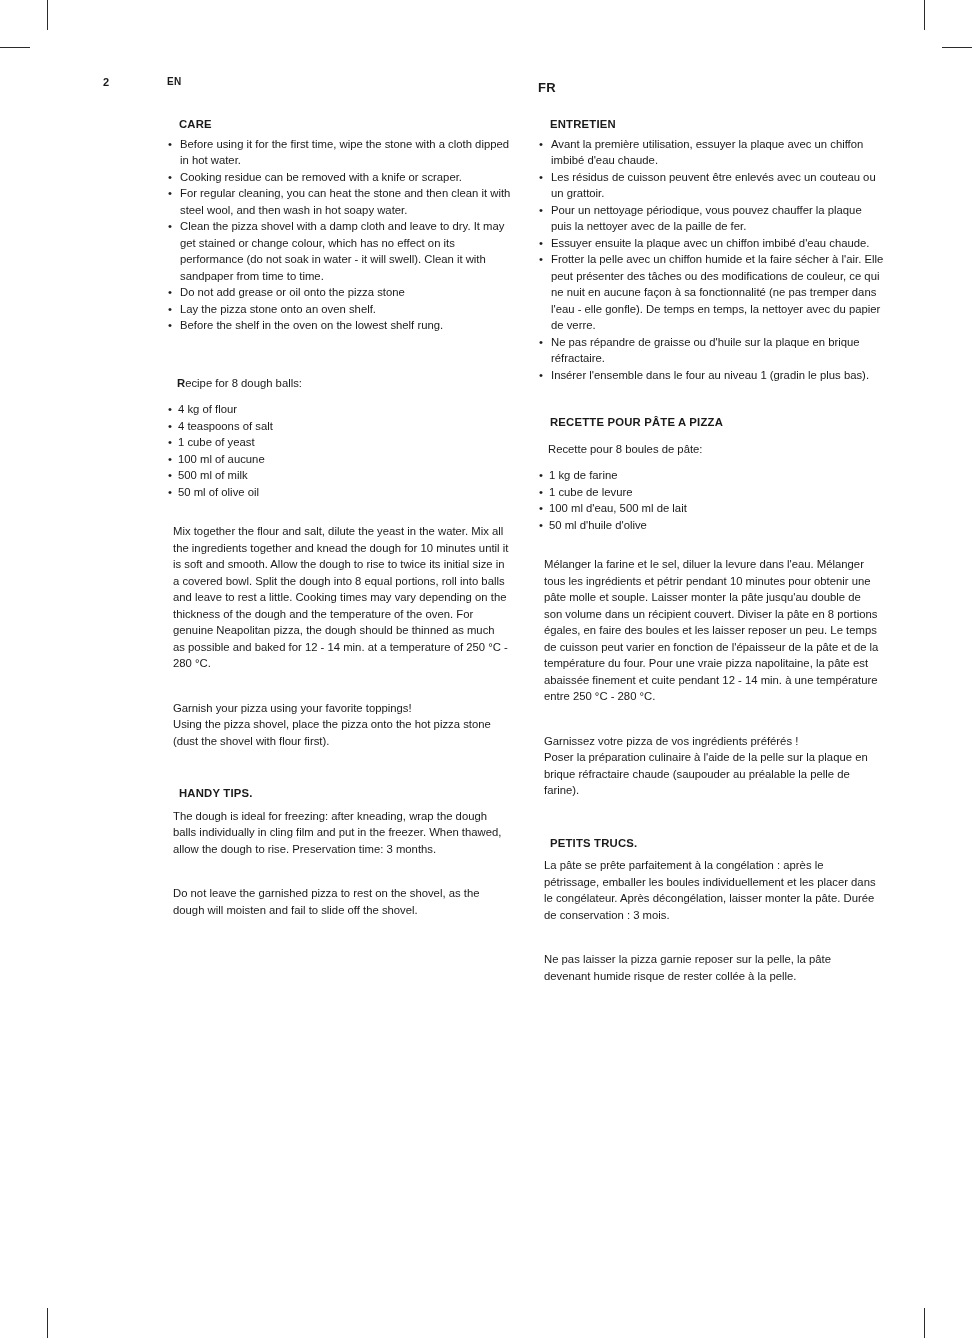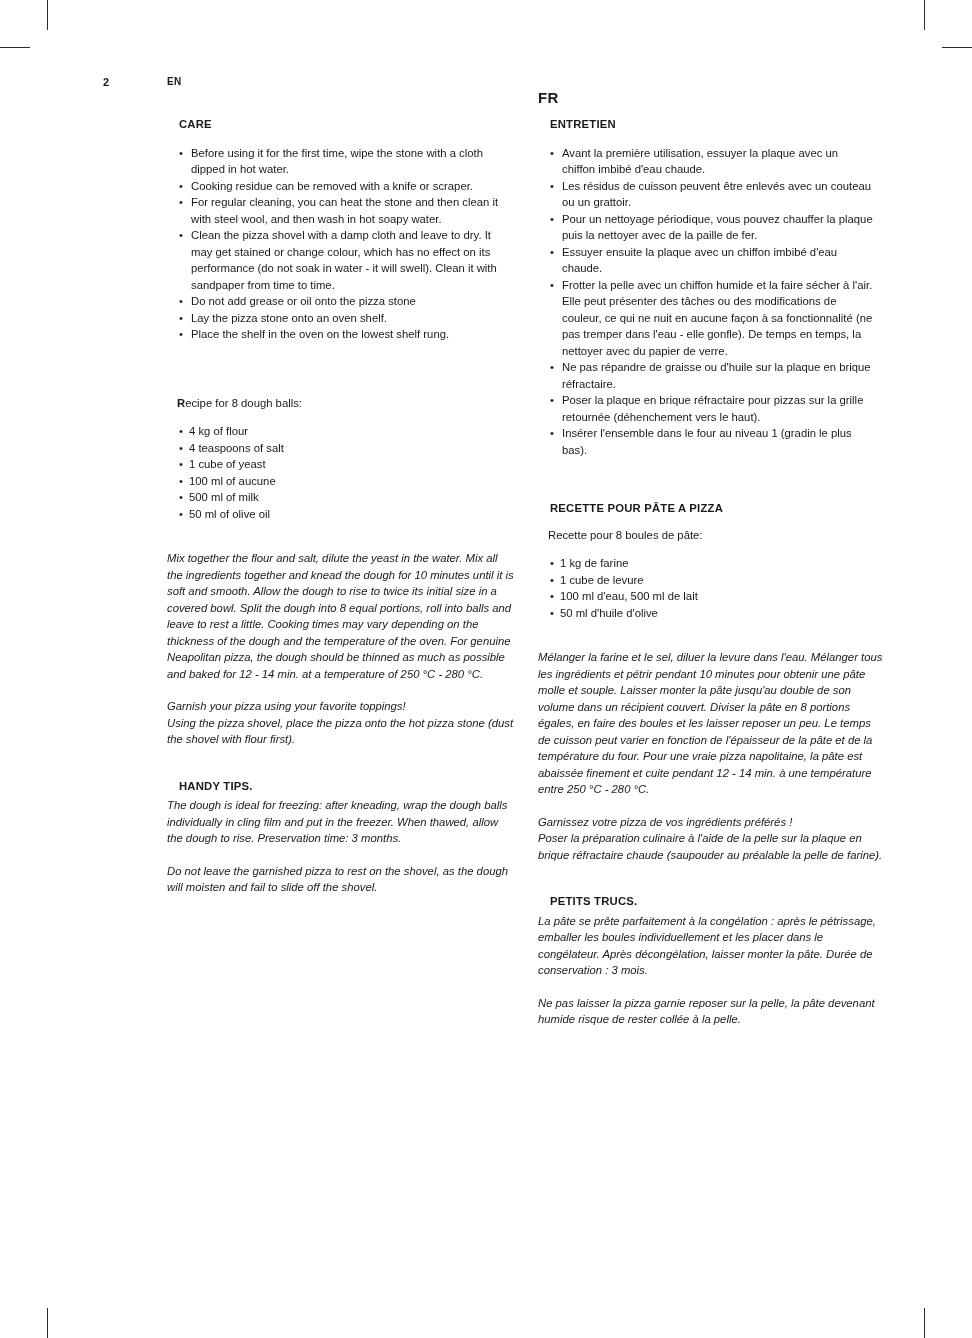--- a/index.html
+++ b/index.html
@@ -51,22 +51,22 @@
     position: absolute;
     left: 167px;
     top: 0;
     font-size: 10px;
     font-weight: bold;
     letter-spacing: 0.3px;
   }
   .lang-fr {
     position: absolute;
     left: 538px;
-    top: 13px;
-    font-size: 15px;
+    top: 4px;
+    font-size: 13px;
     font-weight: bold;
     letter-spacing: 0.3px;
   }
 
   .col {
     position: absolute;
     top: 116px;
     font-size: 11.3px;
     line-height: 16.5px;
   }
@@ -77,39 +77,38 @@
     font-size: 11.3px;
     font-weight: bold;
     margin: 0 0 3px 12px;
     letter-spacing: 0.2px;
   }
   .spacer-lg { height: 30px; }
   .spacer-md { height: 16px; }
 
   ul.bul {
     list-style: none;
-    margin: 12px;
+    margin: 1px;
     padding: 0;
   }
   ul.bul > li {
     position: relative;
     padding-left: 12px;
     margin: 0;
   }
   ul.bul > li::before {
     content: "\2022";
     position: absolute;
     left: 0;
     top: 0;
   }
   ul.bul.tight > li { padding-left: 10px; }
 
   p.para {
-    margin: 0;
-    font-style: italic;
+    margin: 6px;
   }
   .sub {
     margin: 10px;
   }
   .sub .drop {
     font-weight: bold;
   }
   .nowrap-block { white-space: pre-line; }
 </style>
 </head>
@@ -132,21 +131,21 @@
 
   <div class="col col-en">
     <h2 class="sec">CARE</h2>
     <ul class="bul">
       <li>Before using it for the first time, wipe the stone with a cloth dipped in hot water.</li>
       <li>Cooking residue can be removed with a knife or scraper.</li>
       <li>For regular cleaning, you can heat the stone and then clean it with steel wool, and then wash in hot soapy water.</li>
       <li>Clean the pizza shovel with a damp cloth and leave to dry. It may get stained or change colour, which has no effect on its performance (do not soak in water - it will swell). Clean it with sandpaper from time to time.</li>
       <li>Do not add grease or oil onto the pizza stone</li>
       <li>Lay the pizza stone onto an oven shelf.</li>
-      <li>Place the shelf in the oven on the lowest shelf rung.</li>
+      <li>Before the shelf in the oven on the lowest shelf rung.</li>
     </ul>
 
     <div class="spacer-lg"></div>
 
     <p class="sub"><span class="drop">R</span><span>ecipe for 8 dough balls:</span></p>
     <ul class="bul tight">
       <li>4 kg of flour</li>
       <li>4 teaspoons of salt</li>
       <li>1 cube of yeast</li>
       <li>100 ml of aucune</li>
@@ -175,21 +174,20 @@
 
   <div class="col col-fr">
     <h2 class="sec">ENTRETIEN</h2>
     <ul class="bul">
       <li>Avant la première utilisation, essuyer la plaque avec un chiffon imbibé d'eau chaude.</li>
       <li>Les résidus de cuisson peuvent être enlevés  avec un couteau ou un grattoir.</li>
       <li>Pour un nettoyage périodique, vous pouvez chauffer la plaque puis la nettoyer avec de la paille de fer.</li>
       <li>Essuyer ensuite la plaque avec un chiffon imbibé d'eau chaude.</li>
       <li>Frotter la pelle avec un chiffon humide et la faire sécher à l'air. Elle peut présenter des tâches ou des modifications de couleur, ce qui ne nuit en aucune façon à sa fonctionnalité (ne pas tremper dans l'eau - elle gonfle). De temps en temps, la nettoyer avec du papier de verre.</li>
       <li>Ne pas répandre de graisse ou d'huile sur la plaque en brique réfractaire.</li>
-      <li>Poser la plaque en brique réfractaire pour pizzas sur la grille retournée (déhenchement vers le haut).</li>
       <li>Insérer l'ensemble dans le four au niveau 1 (gradin le plus bas).</li>
     </ul>
 
     <div class="spacer-lg"></div>
 
     <h2 class="sec">RECETTE POUR PÂTE A PIZZA</h2>
     <p class="sub">Recette pour 8 boules de pâte:</p>
     <ul class="bul tight">
       <li>1 kg de farine</li>
       <li>1 cube de levure</li>

